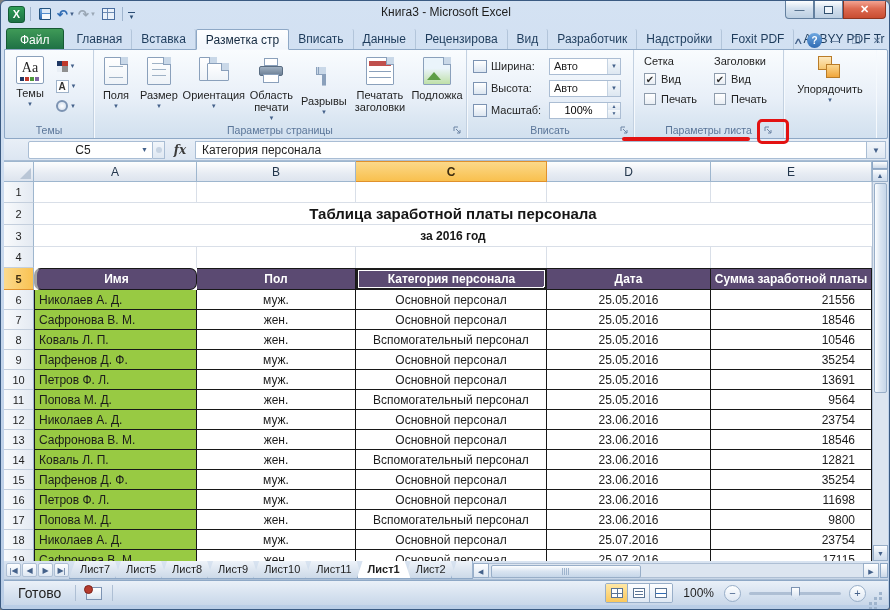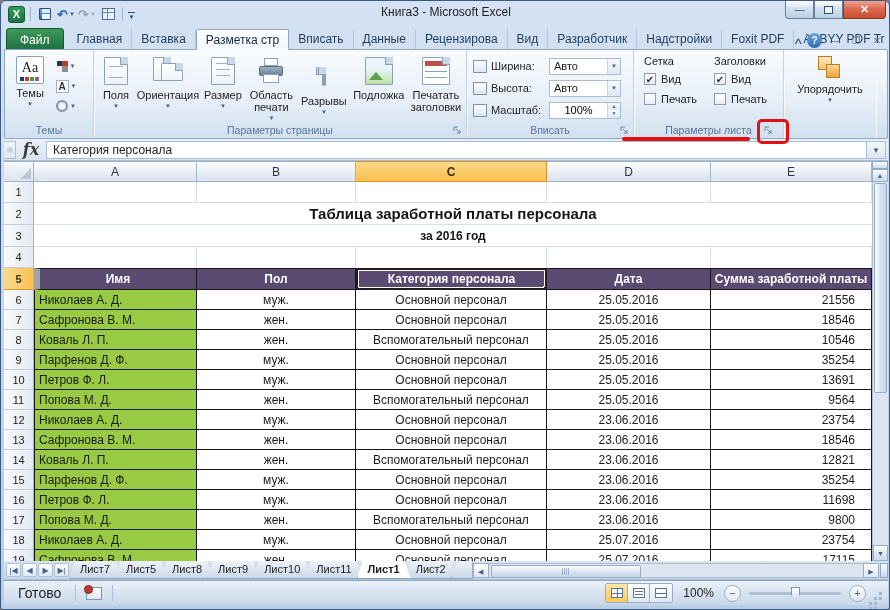--- a/index.html
+++ b/index.html
@@ -124,21 +124,21 @@
   .cascade .b.back{ left:0; top:0; background:linear-gradient(#fde9c0,#f5c670); }
   .cascade .b.front{ left:8px; top:8px; }
 
   
   .formulabar{ position:absolute; left:0; top:138px; width:884px; height:22px; background:linear-gradient(#e9eff7,#dce6f2); border-bottom:1px solid #a9bdd4; display:flex; align-items:center; }
   .namebox{ width:125px; height:18px; margin-left:24px; background:#fff; border:1px solid #a9bdd4; display:flex; align-items:center; border-radius:2px 0 0 2px; }
   .namebox .nval{ flex:1; text-align:center; font-size:12px; color:#1f1f1f; }
   .namebox .ndd{ width:15px; font-size:7px; color:#44618a; text-align:center; }
   .nb-grip{ width:12px; height:18px; border:1px solid #a9bdd4; border-left:none; background:linear-gradient(#f2f6fb,#dfe8f2); display:flex; align-items:center; justify-content:center; }
   .nb-grip i{ width:6px; height:6px; border-radius:50%; background:#c7d4e3; display:block; }
-  .fxbtn{ width:30px; text-align:center; font-size:16px; color:#3b3b3b; font-family:"DejaVu Serif", serif; font-style:italic; font-weight:bold; }
+  .fxbtn{ width:30px; text-align:center; font-size:12px; color:#3b3b3b; font-family:"DejaVu Serif", serif; font-style:italic; font-weight:bold; }
   .ffield{ flex:1; height:18px; background:#fff; border:1px solid #a9bdd4; border-right:none; font-size:12px; color:#1f1f1f; padding:0 6px; line-height:16px; }
   .fchev{ width:20px; height:18px; border:1px solid #a9bdd4; background:linear-gradient(#f2f6fb,#dfe8f2); text-align:center; font-size:8px; color:#44618a; line-height:18px; margin-right:2px; }
 
   
   .colheads{ position:absolute; left:0; top:160px; width:884px; height:21px; display:flex; }
   .corner{ width:30px; height:21px; background:linear-gradient(#f5f8fb,#dde4ee); border:1px solid #9eb6ce; border-left:none; position:relative; }
   .corner:after{ content:""; position:absolute; right:2px; bottom:2px; border-left:11px solid transparent; border-bottom:11px solid #b9c6d6; }
   .chead{ height:21px; background:linear-gradient(#fefefe,#e7ecf3 60%,#dde4ee); border-right:1px solid #9eb6ce; border-bottom:1px solid #9eb6ce; border-top:1px solid #9eb6ce;
           font-size:12px; color:#23364c; text-align:center; line-height:20px; }
   .chead.sel{ background:linear-gradient(#fbd98a,#f9c04e); border-color:#e0912c; color:#3c2c10; font-weight:bold; }
@@ -151,21 +151,21 @@
   .gridcells{ width:868px; overflow:hidden; }
   .grow{ display:flex; }
   .rnum{ width:30px; background:linear-gradient(90deg,#f8fafc,#e4eaf2); border-right:1px solid #9eb6ce; border-bottom:1px solid #c4cfdd; font-size:11px; color:#222; text-align:center; display:flex; align-items:center; justify-content:center; flex:none; }
   .rnum.sel{ background:linear-gradient(90deg,#fbda8d,#f9c252); border-bottom-color:#e0912c; color:#3c2c10; font-weight:bold; }
   .cell{ flex:none; overflow:hidden; white-space:nowrap; font-size:12px; color:#1c1c1c; display:flex; align-items:center; }
   .cell.gridv{ border-right:1px solid #d9dfe8; }
   .cell.gridb{ border-bottom:1px solid #d9dfe8; }
   .merged{ flex:none; display:flex; align-items:center; justify-content:center; font-weight:bold; color:#161616; overflow:hidden; white-space:nowrap; }
   .t1{ font-size:15px; } .t2{ font-size:12px; }
   .hcell{ background:var(--purple,#5b4a72); color:#fff; font-weight:bold; font-size:12px; border-right:1px solid #181818; border-bottom:1px solid #181818; border-top:1px solid #181818; justify-content:center; }
-  .hcell.first{ border-left:6px solid #a3a3a3; }
+  .hcell.first{ border-left:3px solid #a3a3a3;border-radius:7px; }
   .hcell.ac{ border:2px solid #1d1d1d; box-shadow:inset 0 0 0 1px #fff; position:relative; }
   .handle{ position:absolute; right:-3px; bottom:-3px; width:5px; height:5px; background:#1d1d1d; border:1px solid #fff; }
   .dcell{ border-right:1px solid #181818; border-bottom:1px solid #181818; }
   .dcell.first{ border-left:1px solid #181818; }
   .dcell.green{ background:var(--green,#98ca43); }
   .a-left{ justify-content:flex-start; padding-left:4px; }
   .a-center{ justify-content:center; }
   .a-right{ justify-content:flex-end; padding-right:16px; }
 
   .vscroll{ width:16px; background:#dce5f0; border-left:1px solid #aebfd4; display:flex; flex-direction:column; }
@@ -314,74 +314,74 @@
             <div class="bigbtn" style="width: 56px;">
               <span class="icon32">
                 <span class="doc">
                   <span class="l" style="top:8px"></span>
                   <span class="l" style="top:19px"></span>
                 </span>
               </span>
               <span class="lbl">Поля</span>
               <span class="dd">▼</span>
             </div>
-            <div class="bigbtn" style="width: 64px;">
-              <span class="icon32">
-                <span style="position:relative;width:30px;height:28px;display:block;">
-                  <span class="doc" style="position:absolute;left:0;top:0;width:18px;height:24px;"></span>
-                  <span class="doc" style="position:absolute;left:8px;top:6px;width:22px;height:18px;"></span>
-                </span>
-              </span>
-              <span class="lbl">Ориентация</span>
-              <span class="dd">▼</span>
-            </div>
             <div class="bigbtn" style="width: 56px;">
               <span class="icon32">
                 <span class="doc">
                   <span class="l" style="top:5px"></span>
                   <span class="l" style="top:11px"></span>
                   <span class="l" style="top:17px"></span>
                 </span>
               </span>
               <span class="lbl">Размер</span>
               <span class="dd">▼</span>
             </div>
             <div class="bigbtn" style="width: 64px;">
               <span class="icon32">
+                <span style="position:relative;width:30px;height:28px;display:block;">
+                  <span class="doc" style="position:absolute;left:0;top:0;width:18px;height:24px;"></span>
+                  <span class="doc" style="position:absolute;left:8px;top:6px;width:22px;height:18px;"></span>
+                </span>
+              </span>
+              <span class="lbl">Ориентация</span>
+              <span class="dd">▼</span>
+            </div>
+            <div class="bigbtn" style="width: 64px;">
+              <span class="icon32">
                 <span class="printer">
                   <span class="top"></span>
                   <span class="body"></span>
                   <span class="out"></span>
                 </span>
               </span>
               <span class="lbl">Область печати</span>
               <span class="dd">▼</span>
             </div>
             <div class="bigbtn" style="width: 56px; justify-content: center;">
               <span class="icon32">
                 <span style="display:block"><span class="doc wide" style="height:12px;margin-bottom:2px;"></span><span class="doc wide" style="height:12px;"></span></span>
               </span>
               <span class="lbl">Разрывы</span>
               <span class="dd">▼</span>
-            </div>
-            <div class="bigbtn" style="width: 56px;">
-              <span class="icon32">
-                <span class="doc pic wide"></span>
-              </span>
-              <span class="lbl">Подложка</span>
             </div>
             <div class="bigbtn" style="width: 64px;">
               <span class="icon32">
                 <span class="doc tbl wide">
                   <span class="hd"></span>
                   <span class="g1" style="top:13px"></span>
                   <span class="g2" style="top:19px"></span>
                 </span>
               </span>
               <span class="lbl">Печатать заголовки</span>
+            </div>
+            <div class="bigbtn" style="width: 56px;">
+              <span class="icon32">
+                <span class="doc pic wide"></span>
+              </span>
+              <span class="lbl">Подложка</span>
             </div>
           </div>
       <footer>Параметры страницы</footer>
       <span class="launcher">
             <svg width="11" height="11">
               <path d="M2 2 h4 M2 2 v4 M4 4 l4 4 M8 5 v3 h-3" stroke="#6c84a4" stroke-width="1" fill="none"></path>
             </svg>
           </span>
     </section>
 
@@ -464,20 +464,24 @@
               <span class="b back"></span>
               <span class="b front"></span>
             </span>
         <span class="lbl">Упорядочить</span>
         <span class="dd">▼</span>
       </div>
     </section>
   </div>
 
   <div class="formulabar">
+    <div class="namebox">
+      <span class="nval">C5</span>
+      <span class="ndd">▼</span>
+    </div>
     <span class="nb-grip">
           <i></i>
         </span>
     <span class="fxbtn">fx</span>
     <div class="ffield">Категория персонала</div>
     <span class="fchev">▼</span>
   </div>
 
   <div class="colheads">
     <span class="corner"></span>

